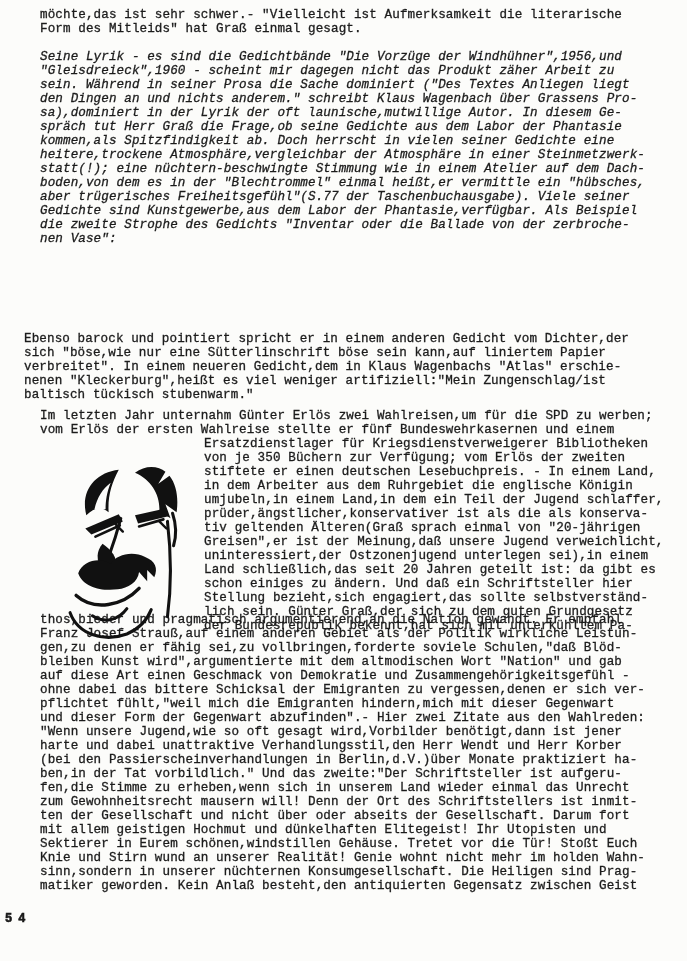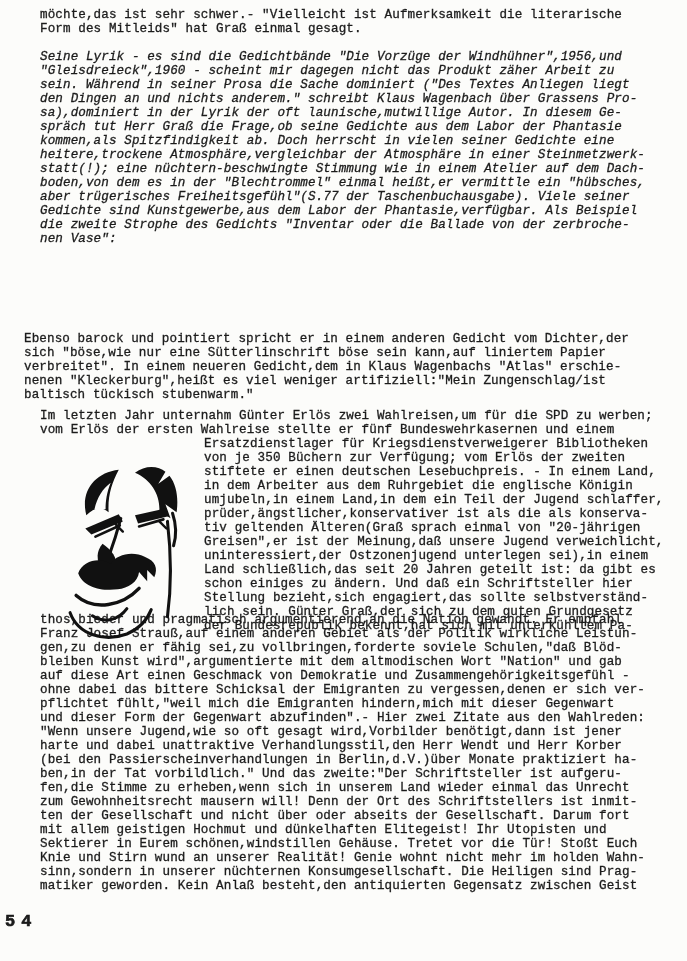--- a/index.html
+++ b/index.html
@@ -23,21 +23,21 @@
   }
   .p1   {left:40px;  top:8px;}
   .p2   {left:40px;  top:50px;font-style:italic;}
   .poem {left:130px; top:255px;}
   .p3   {left:24px;  top:332px;}
   .p4a  {left:40px;  top:409px;}
   .p4b  {left:204px; top:437px;}
   .p4c  {left:40px;  top:613px;}
   .pagenum{
     position:absolute;left:5px;top:912px;
-    font-size:17px;font-weight:bold;letter-spacing:6px;
+    font-size:12px;font-weight:bold;letter-spacing:6px;
     -webkit-text-stroke:0.6px #111;
   }
   .drawing{
     position:absolute;left:64px;top:460px;
     width:142px;height:208px;
   }
 </style>
 </head>
 <body>
 

